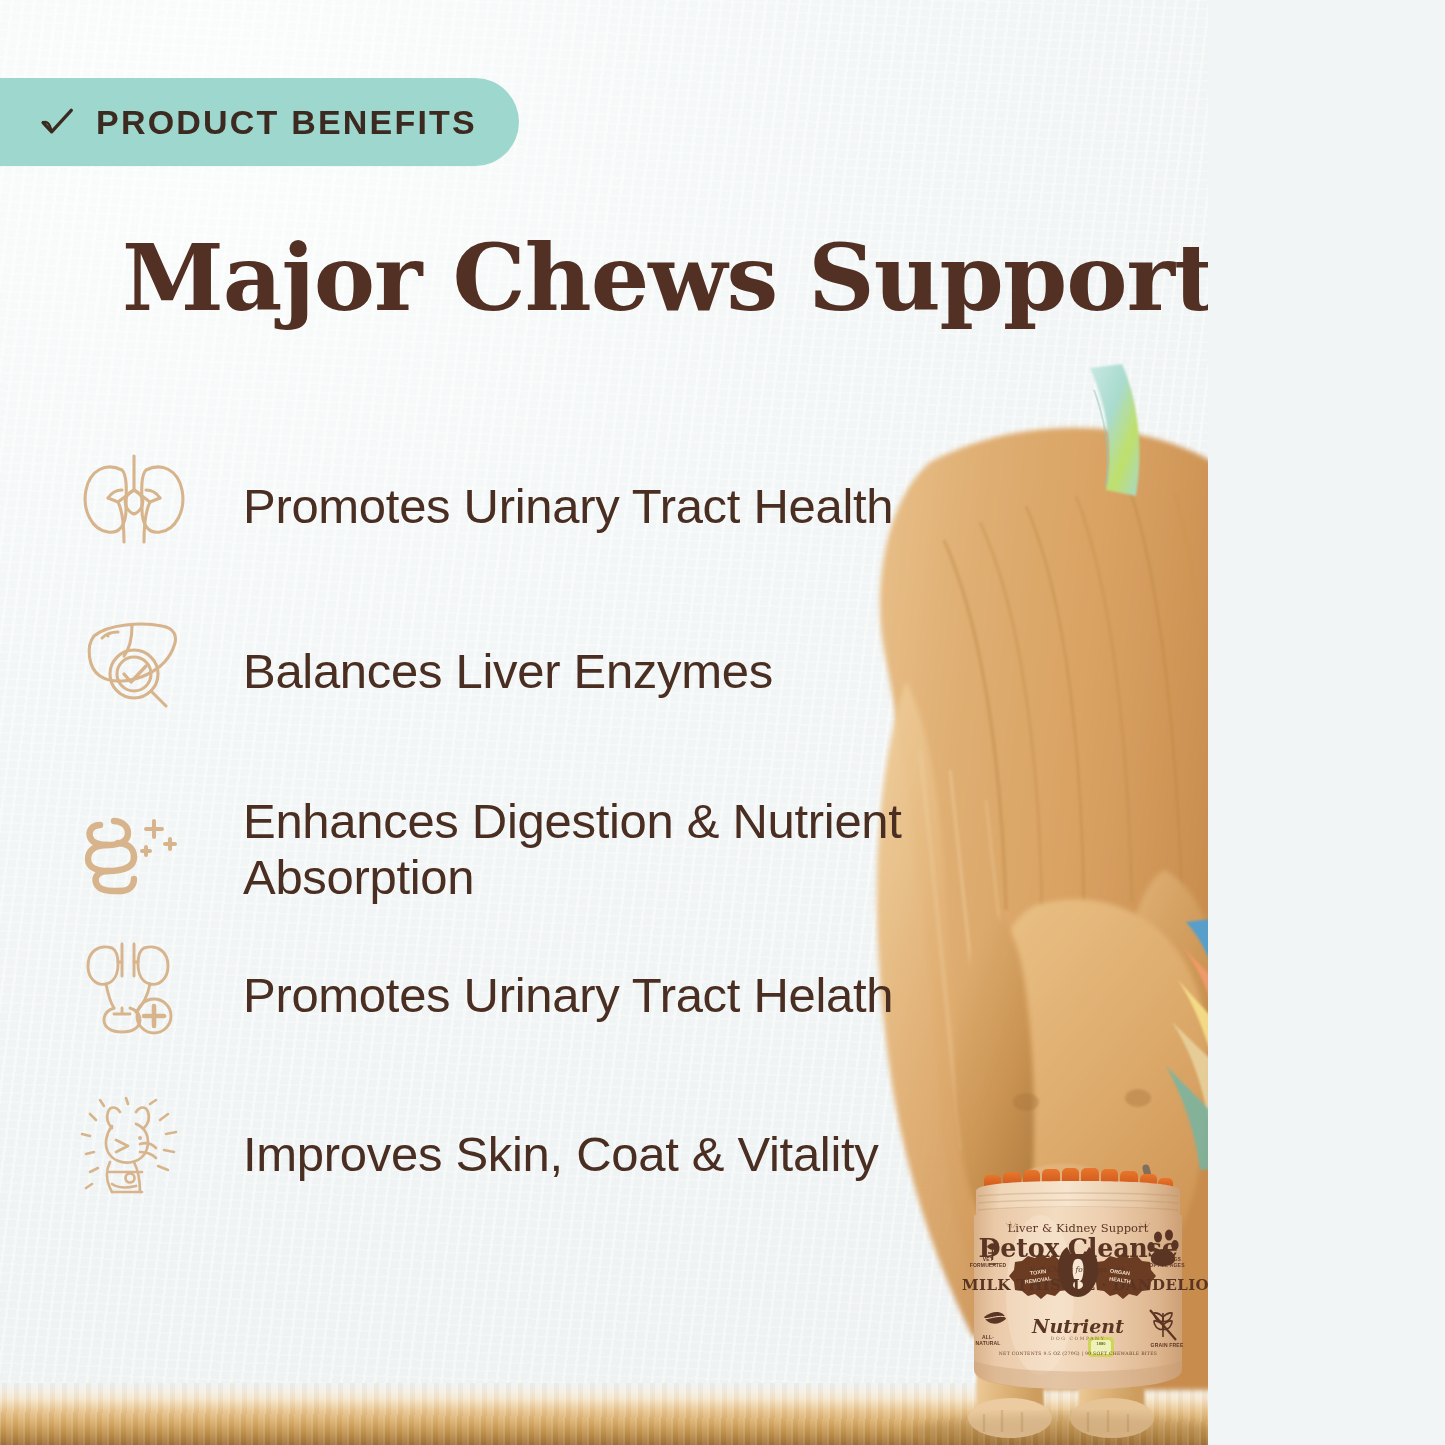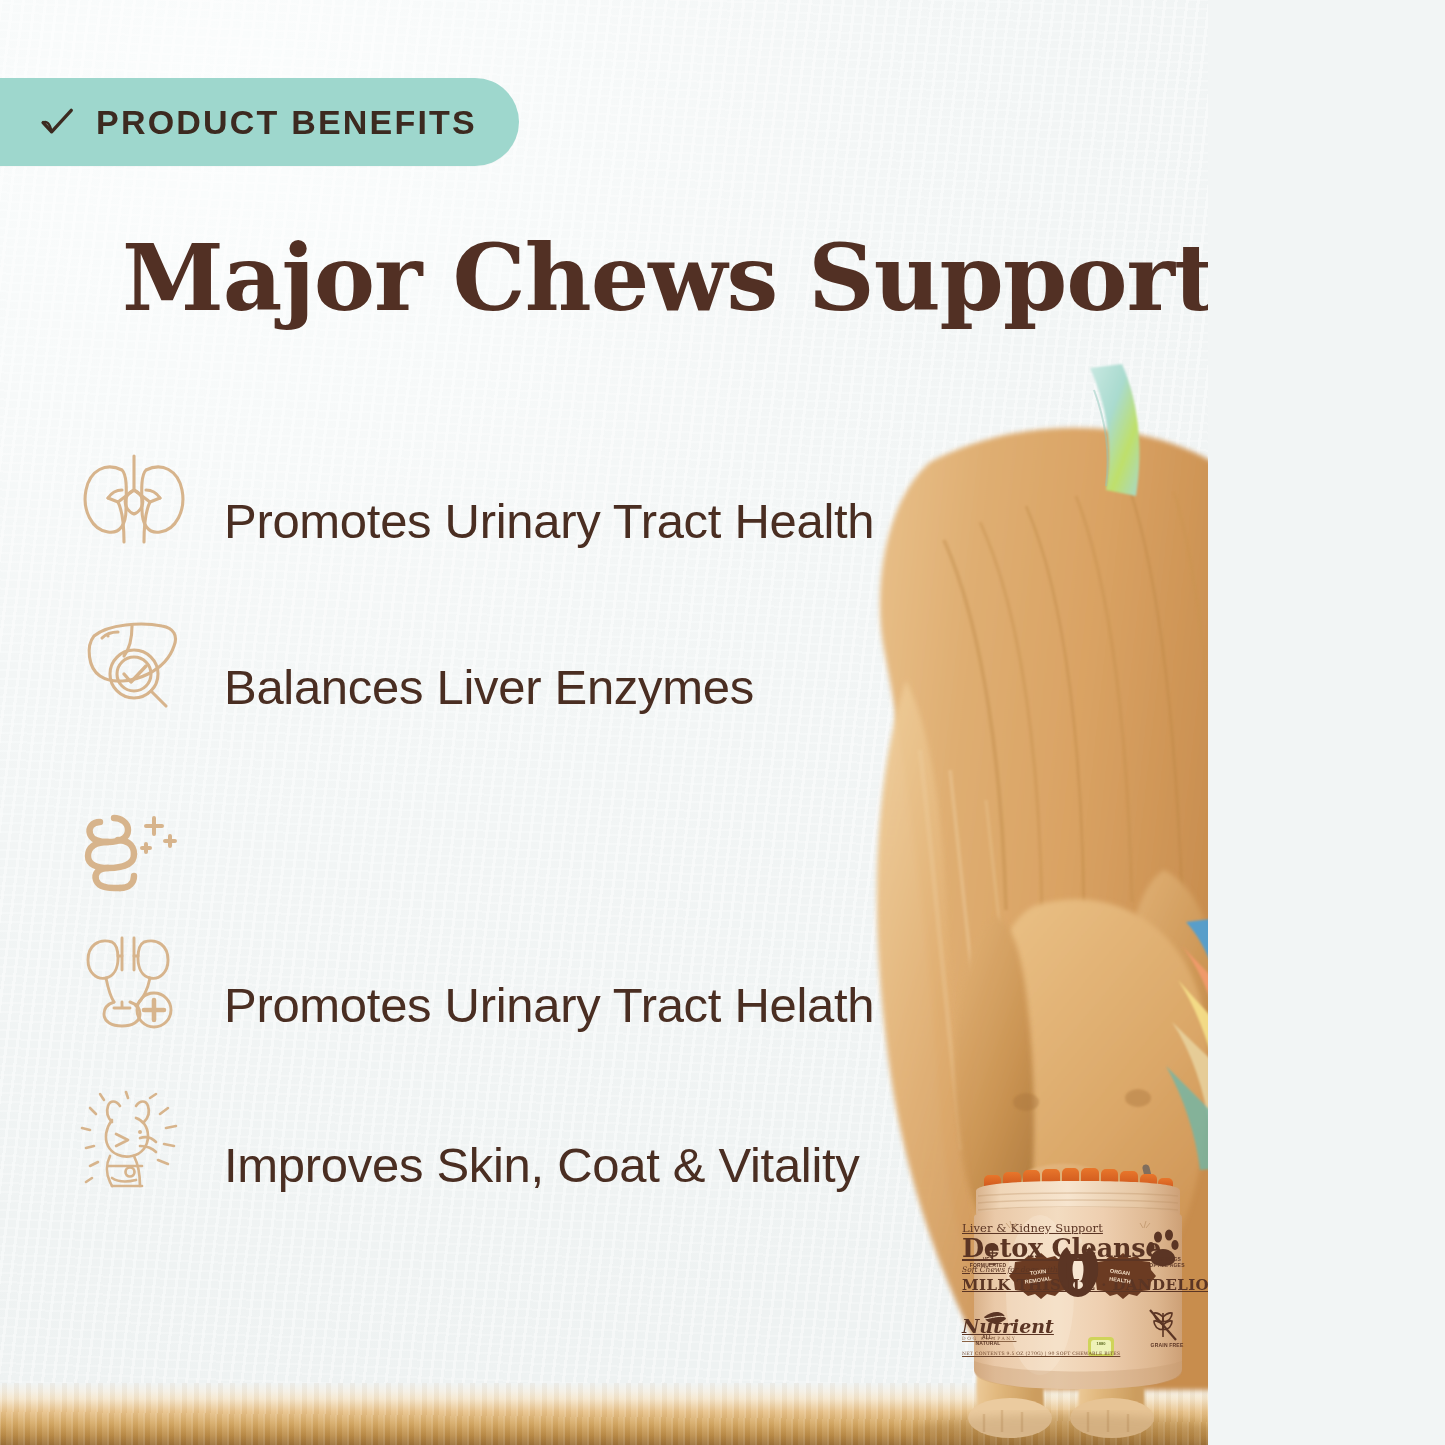--- a/index.html
+++ b/index.html
@@ -54,21 +54,21 @@
     letter-spacing:-1px;
     color:#523024;
     white-space:nowrap;
   }
   
   .burst { position:absolute; left:1266px; top:196px; width:150px; height:160px; }
 
   
   .benefits { position:absolute; left:78px; top:448px; width:990px; }
   .benefit-row {
-    display:flex; align-items:flex-end; gap:34px;
+    display:flex; align-items:center; gap:53px;
     margin-bottom:62px;
   }
   .benefit-row:last-child { margin-bottom:0; }
   .b-icon { width:112px; height:104px; flex:none; display:block; }
   .b-text {
     font-family:"Liberation Sans", sans-serif;
     font-size:49px;
     line-height:1.14;
     font-weight:400;
     color:#4a2e22;
@@ -106,23 +106,23 @@
   .dog-svg { position:absolute; right:-26px; top:0; width:500px; height:1095px; display:block; }
 
   
   .jar {
     position:absolute; left:962px; bottom:48px;
     width:232px; height:232px;
   }
   .jar-svg { width:100%; height:100%; display:block; }
 
   .lbl {
-    position:absolute; left:0; right:0; 
+    position:absolute; left:0; right:0; text-align:center;
     color:#5b3524; font-family:"DejaVu Serif", serif;
-    pointer-events:none; white-space:nowrap;text-decoration:underline;
+    pointer-events:none; white-space:nowrap;
   }
   .lbl-sup   { top:56px;  font-size:11.5px; letter-spacing:.1px; }
   .lbl-title { top:68px;  font-size:25.5px; font-weight:700; letter-spacing:-.3px; }
   .lbl-sub   { top:100px; font-size:7.5px; font-style:italic; }
   .lbl-ing   { top:111px; font-size:15px; font-weight:700; letter-spacing:.4px; }
   .lbl-brand { top:150px; font-size:19px; font-family:"DejaVu Serif",serif; font-style:italic; font-weight:700; color:#5b3524; }
   .lbl-brand-sub { top:171px; font-size:4.5px; letter-spacing:1.6px; color:#8a6345; }
   .lbl-net   { top:186px; font-size:4.6px; letter-spacing:.25px; color:#6b4329; }
 
   .mini { position:absolute; text-align:center; font-family:"Liberation Sans",sans-serif;
@@ -349,20 +349,21 @@
           <path d="M56 58 C 56 48, 48 44, 40 44"></path>
           <path d="M30 72 C 20 72, 16 78, 18 84 C 20 90, 28 92, 36 92 L 42 92"></path>
           <path d="M42 92 C 52 92, 56 86, 56 80"></path>
         </g>
         <g fill="none" stroke="#d7b48c" stroke-width="4" stroke-linecap="round">
           <path d="M76 22 L 76 38 M68 30 L 84 30"></path>
           <path d="M92 40 L 92 50 M87 45 L 97 45"></path>
           <path d="M68 48 L 68 56 M64 52 L 72 52"></path>
         </g>
       </svg>
+      <div class="b-text">Enhances Digestion &amp; Nutrient Absorption</div>
     </div>
 
     <div class="benefit-row row-4">
       <svg class="b-icon" viewBox="0 0 112 104" aria-hidden="true">
         <g fill="none" stroke="#d7b48c" stroke-width="2.9" stroke-linecap="round" stroke-linejoin="round">
           <path d="M34 12 C 20 8, 10 16, 10 30 C 10 42, 18 50, 28 48 C 36 46, 40 38, 40 28
                    C 40 20, 38 14, 34 12 Z"></path>
           <path d="M66 12 C 80 8, 90 16, 90 30 C 90 42, 82 50, 72 48 C 64 46, 60 38, 60 28
                    C 60 20, 62 14, 66 12 Z"></path>
           <path d="M44 8 L 44 40 M56 8 L 56 40"></path>

